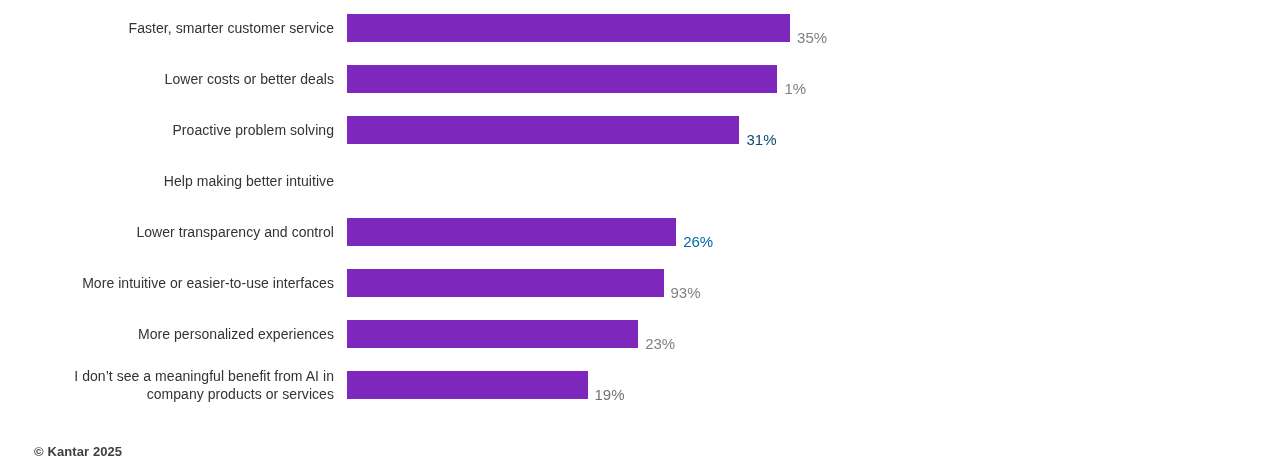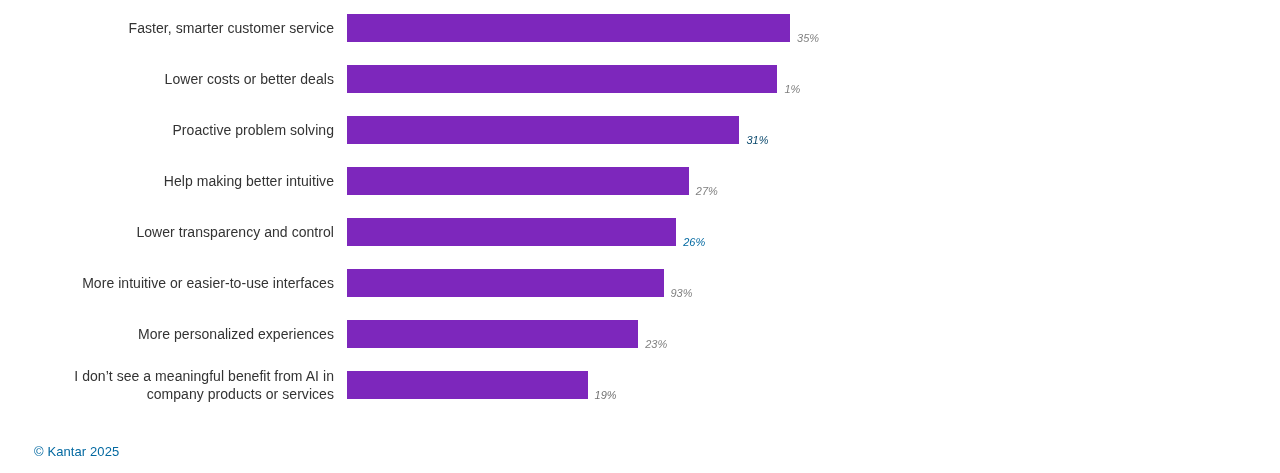--- a/index.html
+++ b/index.html
@@ -62,36 +62,36 @@
     display: flex;
     align-items: center;
   }
 
   .bar {
     height: 28px;
     background: #7D27BC;
   }
 
   .value-label {
-    font-size: 11px;
+    font-size: 15px;
     color: #808080;
     margin-left: 7px;
     margin-top: 20px;
     white-space: nowrap;
     line-height: 28px;
-    font-style: italic;
   }
 
   .footer {
     position: absolute;
     left: 34px;
     bottom: 14px;
     font-size: 13px;
-    color: #0369a1;
+    color: #404040;
     letter-spacing: 0.1px;
+    font-weight: bold;
   }
 </style>
 </head>
 <body>
 
 <div class="chart">
   <div class="plot" id="plot">
       <div class="row" style="top: 14px;">
         <div class="cat-label">Faster, smarter customer service</div>
         <div class="bar-area">
@@ -108,24 +108,20 @@
       </div>
       <div class="row" style="top: 116px;">
         <div class="cat-label">Proactive problem solving</div>
         <div class="bar-area">
           <div class="bar" style="width: 392.46px; background: rgb(125, 39, 188);"></div>
           <div class="value-label" style="color: #0c4a6e;">31%</div>
         </div>
       </div>
       <div class="row" style="top: 167px;">
         <div class="cat-label">Help making better intuitive</div>
-        <div class="bar-area">
-          <div class="bar" style="width: 341.82px; background: rgb(125, 39, 188);"></div>
-          <div class="value-label" style="color: rgb(128, 128, 128);">27%</div>
-        </div>
       </div>
       <div class="row" style="top: 218px;">
         <div class="cat-label">Lower transparency and control</div>
         <div class="bar-area">
           <div class="bar" style="width: 329.16px; background: rgb(125, 39, 188);"></div>
           <div class="value-label" style="color: #0369a1;">26%</div>
         </div>
       </div>
       <div class="row" style="top: 269px;">
         <div class="cat-label">More intuitive or easier-to-use interfaces</div>

